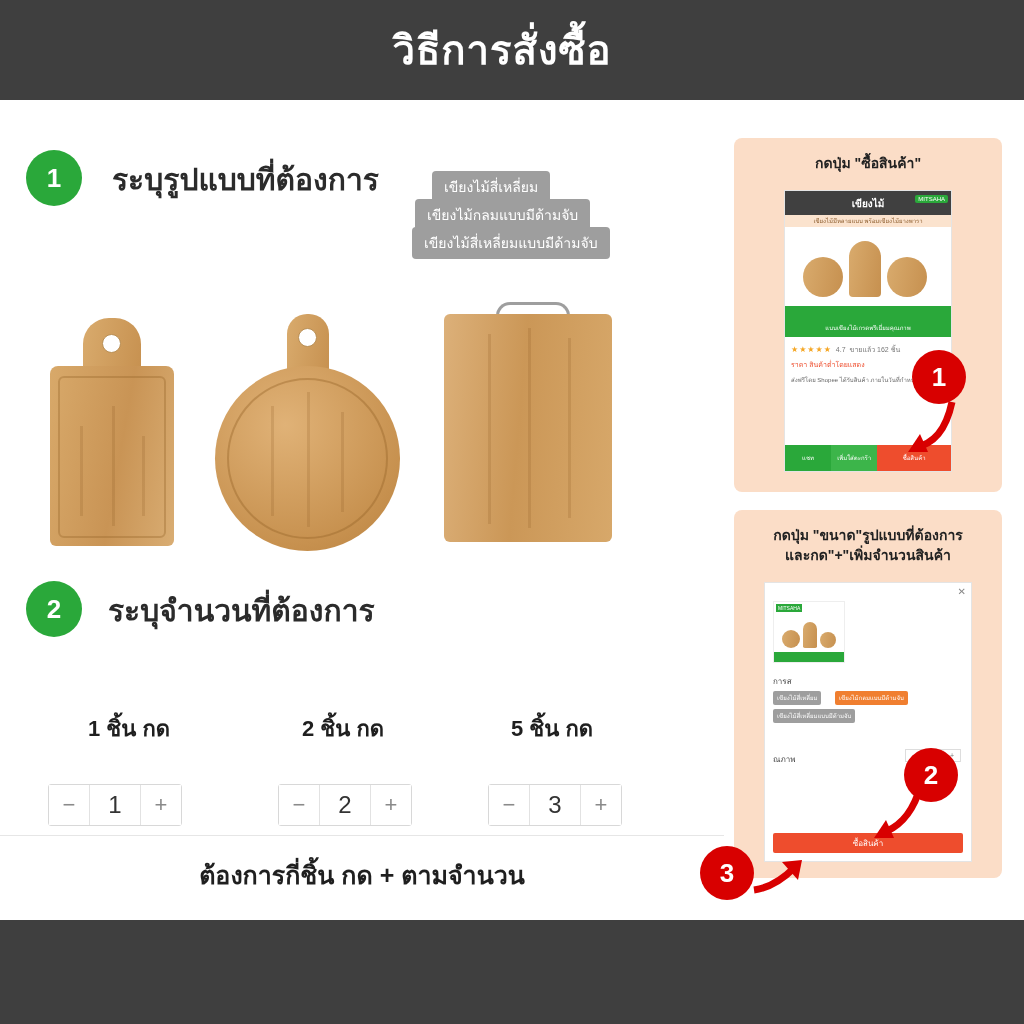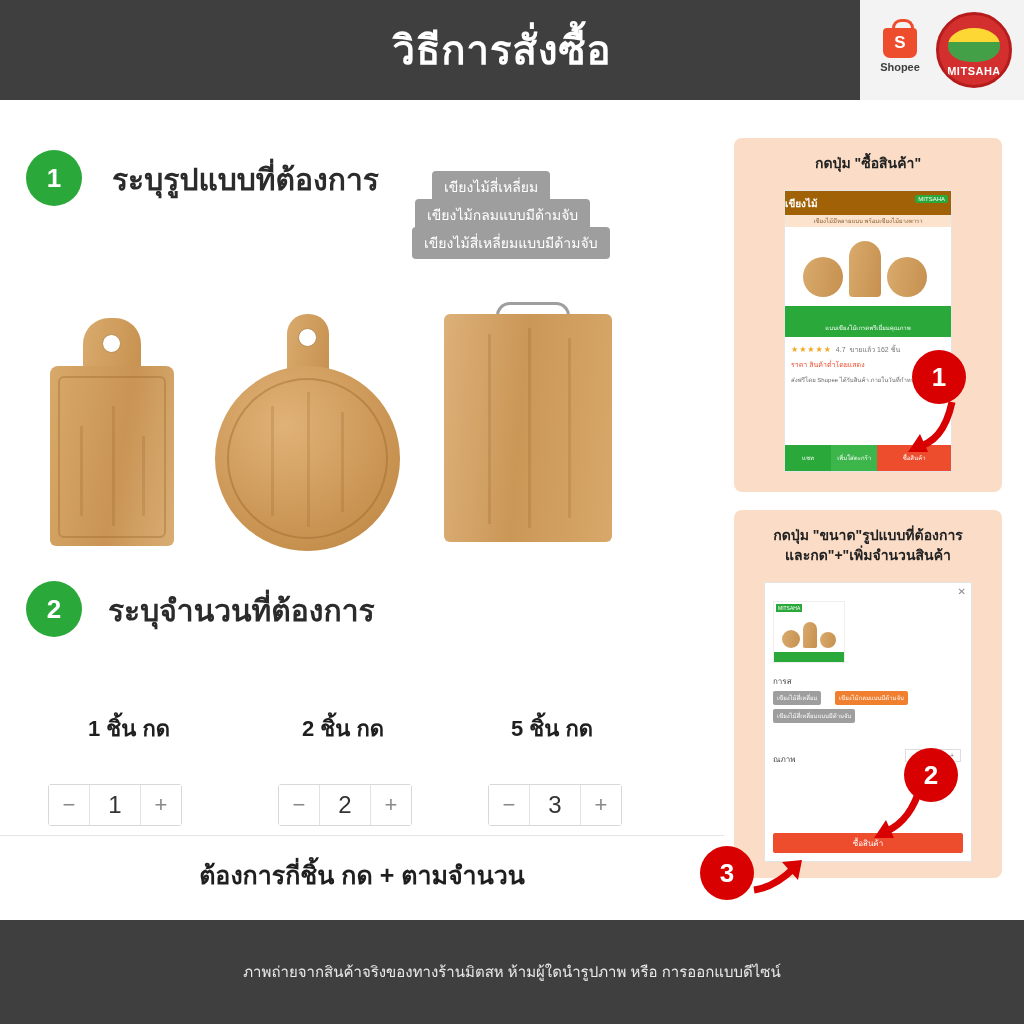--- a/index.html
+++ b/index.html
@@ -157,22 +157,22 @@
     position: absolute; left: 10px; right: 10px; top: 16px; text-align: center;
     font-size: 14px; font-weight: bold; color: #222; line-height: 1.4;
   }
   .phone {
     position: absolute; background: #fff; border: 1px solid #e4e4e4; overflow: hidden;
   }
   .phone-1 { left: 50px; top: 52px; width: 168px; height: 282px; }
   .phone-2 { left: 30px; top: 72px; width: 208px; height: 280px; }
 
   
-  .p1-top { position:absolute; left:0; top:0; width:100%; height:24px; background:#a16207;
-    display:flex; align-items:center; }
+  .p1-top { position:absolute; left:0; top:0; width:100%; height:24px; background:#404040;
+    display:flex; align-items:center; justify-content:center; }
   .p1-top-txt { color:#fff; font-size:10px; font-weight:bold; }
   .p1-badge { position:absolute; right:3px; top:4px; background:#2aa83a; color:#fff;
     font-size:6px; padding:1px 3px; border-radius:2px; }
   .p1-sub { position:absolute; left:0; top:24px; width:100%; height:12px; background:#fbe3ce;
     font-size:6px; color:#8a5a2a; display:flex; align-items:center; justify-content:center; }
   .p1-photo { position:absolute; left:0; top:36px; width:100%; height:110px;
     background:linear-gradient(180deg,#fff 0 72%, #2aa83a 72% 100%); }
   .p1-boards { position:absolute; left:18px; top:14px; display:flex; gap:6px; align-items:flex-end; }
   .mini-board { width:32px; height:56px; background:linear-gradient(100deg,#d9ab6d,#c6904f); border-radius:16px 16px 4px 4px; }
   .mini-board.round { width:40px; height:40px; border-radius:50%; }
@@ -229,30 +229,20 @@
     font-size: 15px; text-align: center; line-height: 1.5;
   }
 </style>
 </head>
 <body>
 
 <div class="page">
 
   <div class="header">
     <div class="header-title">วิธีการสั่งซื้อ</div>
-    <div class="header-brands">
-      <div class="shopee-logo">
-        <div class="shopee-bag"></div>
-        <div class="shopee-label">Shopee</div>
-      </div>
-      <div class="mitsaha-logo">
-        <div class="mitsaha-inner"></div>
-        <div class="mitsaha-text">MITSAHA</div>
-      </div>
-    </div>
   </div>
 
   <div class="content">
 
     <div class="step-badge" style="left:26px; top:50px;">1</div>
     <div class="step-title" style="left:112px; top:56px;">ระบุรูปแบบที่ต้องการ</div>
 
     <div class="chip" style="left:432px; top:71px;">เขียงไม้สี่เหลี่ยม</div>
     <div class="chip" style="left:415px; top:99px;">เขียงไม้กลมแบบมีด้ามจับ</div>
     <div class="chip" style="left:412px; top:127px;">เขียงไม้สี่เหลี่ยมแบบมีด้ามจับ</div>
@@ -402,16 +392,15 @@
       <div class="callout" style="left:-34px; top:336px;">3</div>
       <svg class="arrow" style="left:16px; top:348px;" width="60" height="44" viewBox="0 0 60 44">
         <path d="M4 32 C18 30 32 22 44 10" stroke="#d80000" stroke-width="7" fill="none"></path>
         <path d="M32 4 L52 2 L48 22 Z" fill="#d80000"></path>
       </svg>
     </div>
 
   </div>
 
   <div class="footer">
-    <div>ภาพถ่ายจากสินค้าจริงของทางร้านมิตสห ห้ามผู้ใดนำรูปภาพ หรือ การออกแบบดีไซน์</div>
   </div>
 
 </div>
 
 </body></html>

